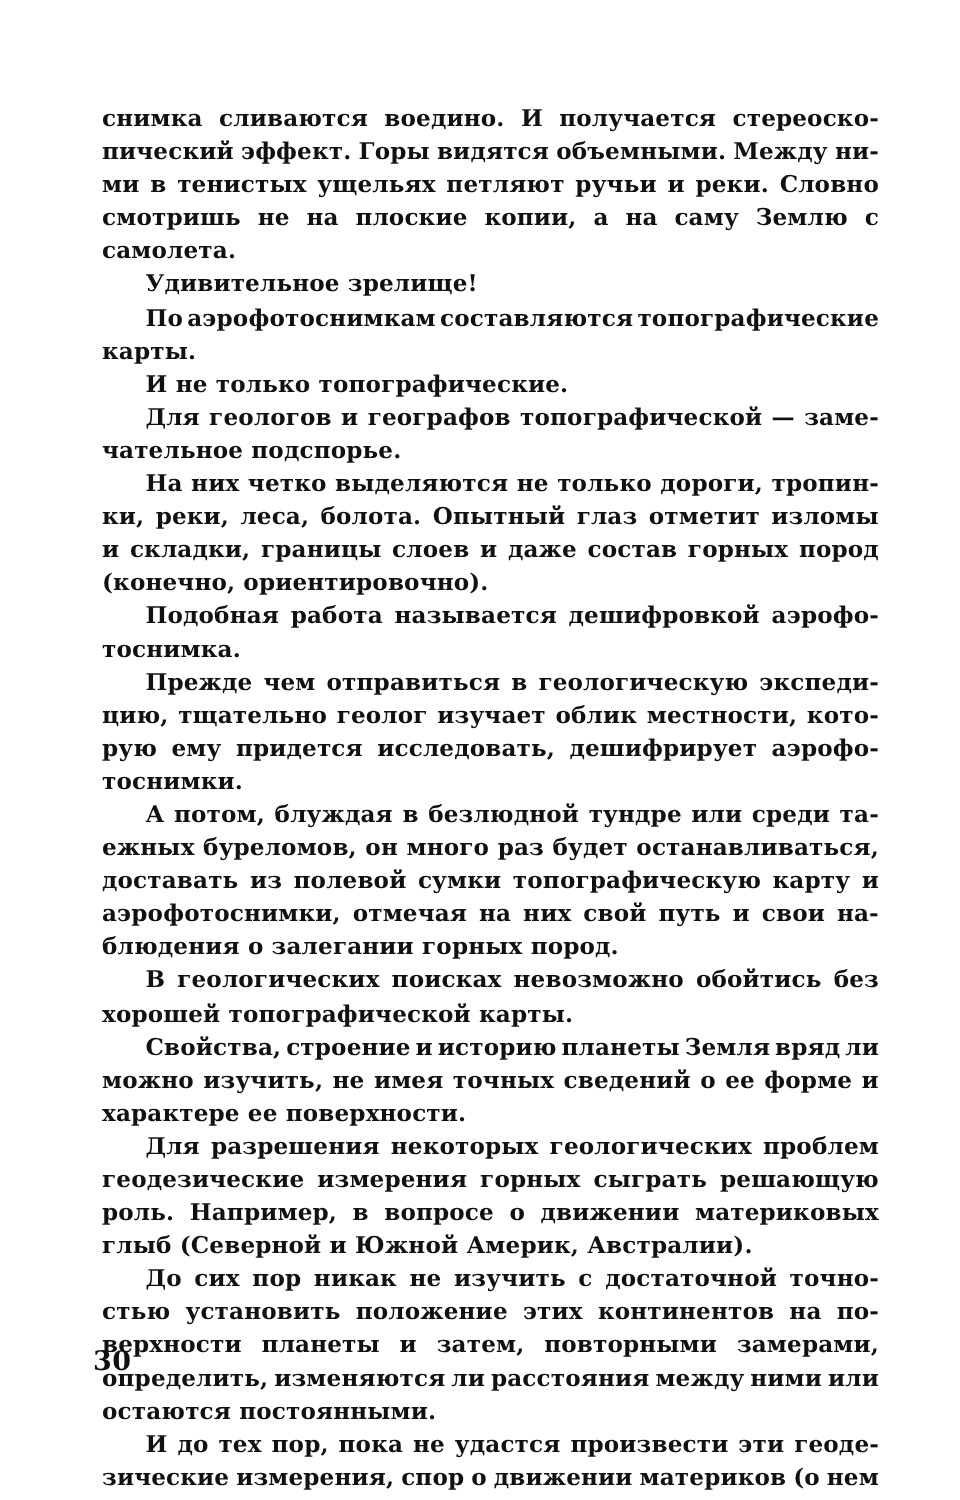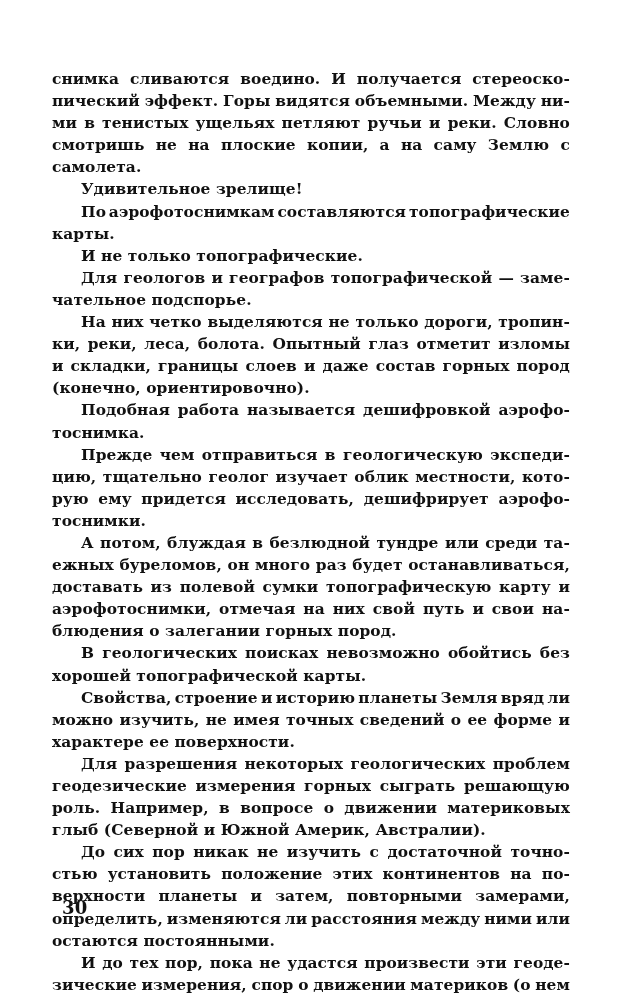--- a/index.html
+++ b/index.html
@@ -14,21 +14,21 @@
     width: 640px;
     height: 1000px;
     margin: 0;
     background: #ffffff;
     overflow: hidden;
     font-family: "DejaVu Serif", "Liberation Serif", serif;
   }
 
   .text-block {
     position: absolute;
-    left: 52px;
+    left: 68px;
     top: 68px;
     width: 518px;
   }
 
   
   .line {
     display: flex;
     width: 100%;
     height: 22.1px;
     font-size: 15.4px;

